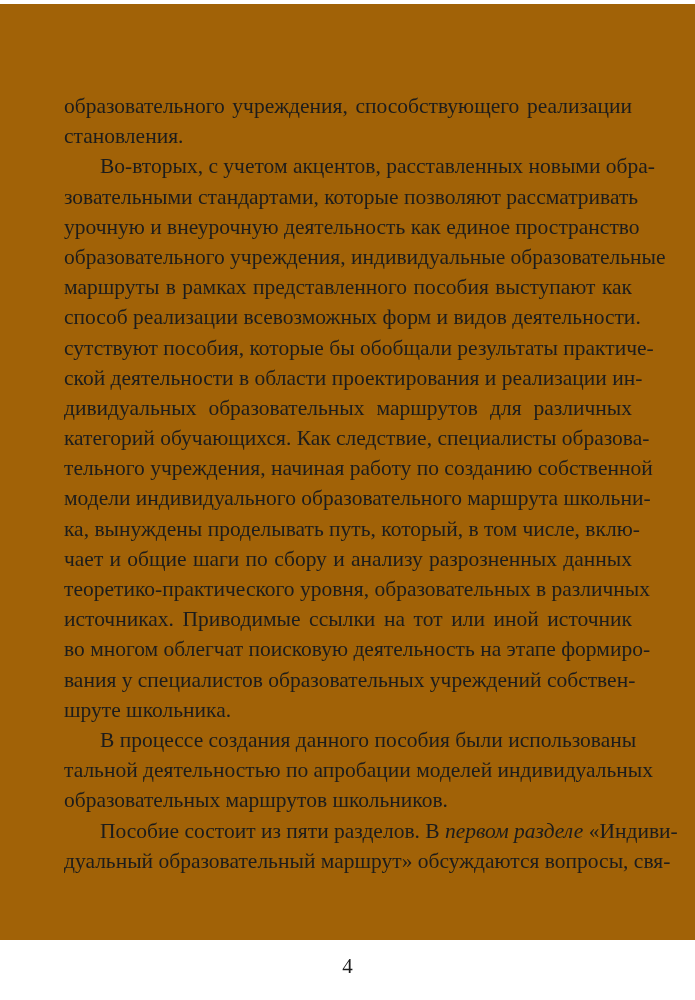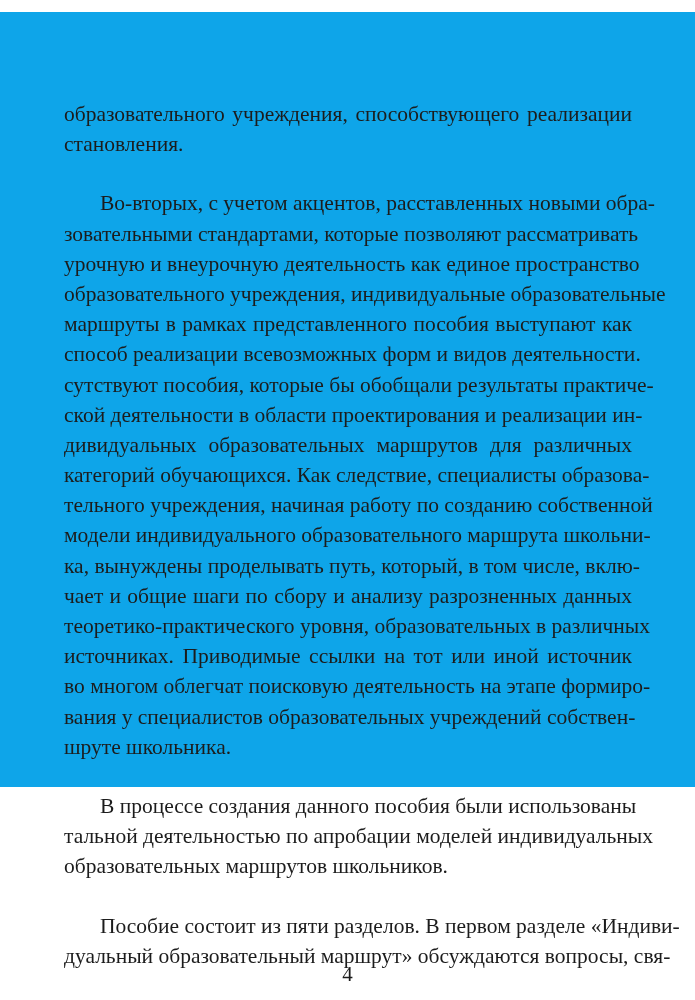--- a/index.html
+++ b/index.html
@@ -1,23 +1,23 @@
 <!DOCTYPE html>
 <html><head>
 <meta charset="utf-8">
 <style>
   html, body { margin:0; padding:0; }
   body { width:695px; height:1000px; background:#ffffff; position:relative; overflow:hidden; }
-  .page { position:absolute; left:0; top:12px; width:695px; height:775px; background:#0ea5e9; }
+  .page { position:absolute; left:0; top:4px; width:695px; height:936px; background:#a16207; }
   .text { position:absolute; left:64px; top:87px; width:568px;
     font-family:"Liberation Serif", serif; font-size:21.5px; line-height:30.2px; color:#1c1c1c; }
   .line { display:block; white-space:nowrap; text-align:justify; text-align-last:justify; height:30.2px; }
   .line.last { text-align-last:left; }
-  .line.indent { padding-left:36px;margin-top:29px; }
-  .it { }
+  .line.indent { padding-left:36px; }
+  .it { font-style:italic; }
   .pagenum { position:absolute; left:0; width:695px; top:950px; text-align:center;
     font-family:"Liberation Serif", serif; font-size:21px; color:#1c1c1c; }
 </style>
 </head>
 <body>
 
 <div class="page">
   <div class="text" id="body-text">
     <span class="line ">образовательного учреждения, способствующего реализации</span>
       <span class="line last">становления.</span>

